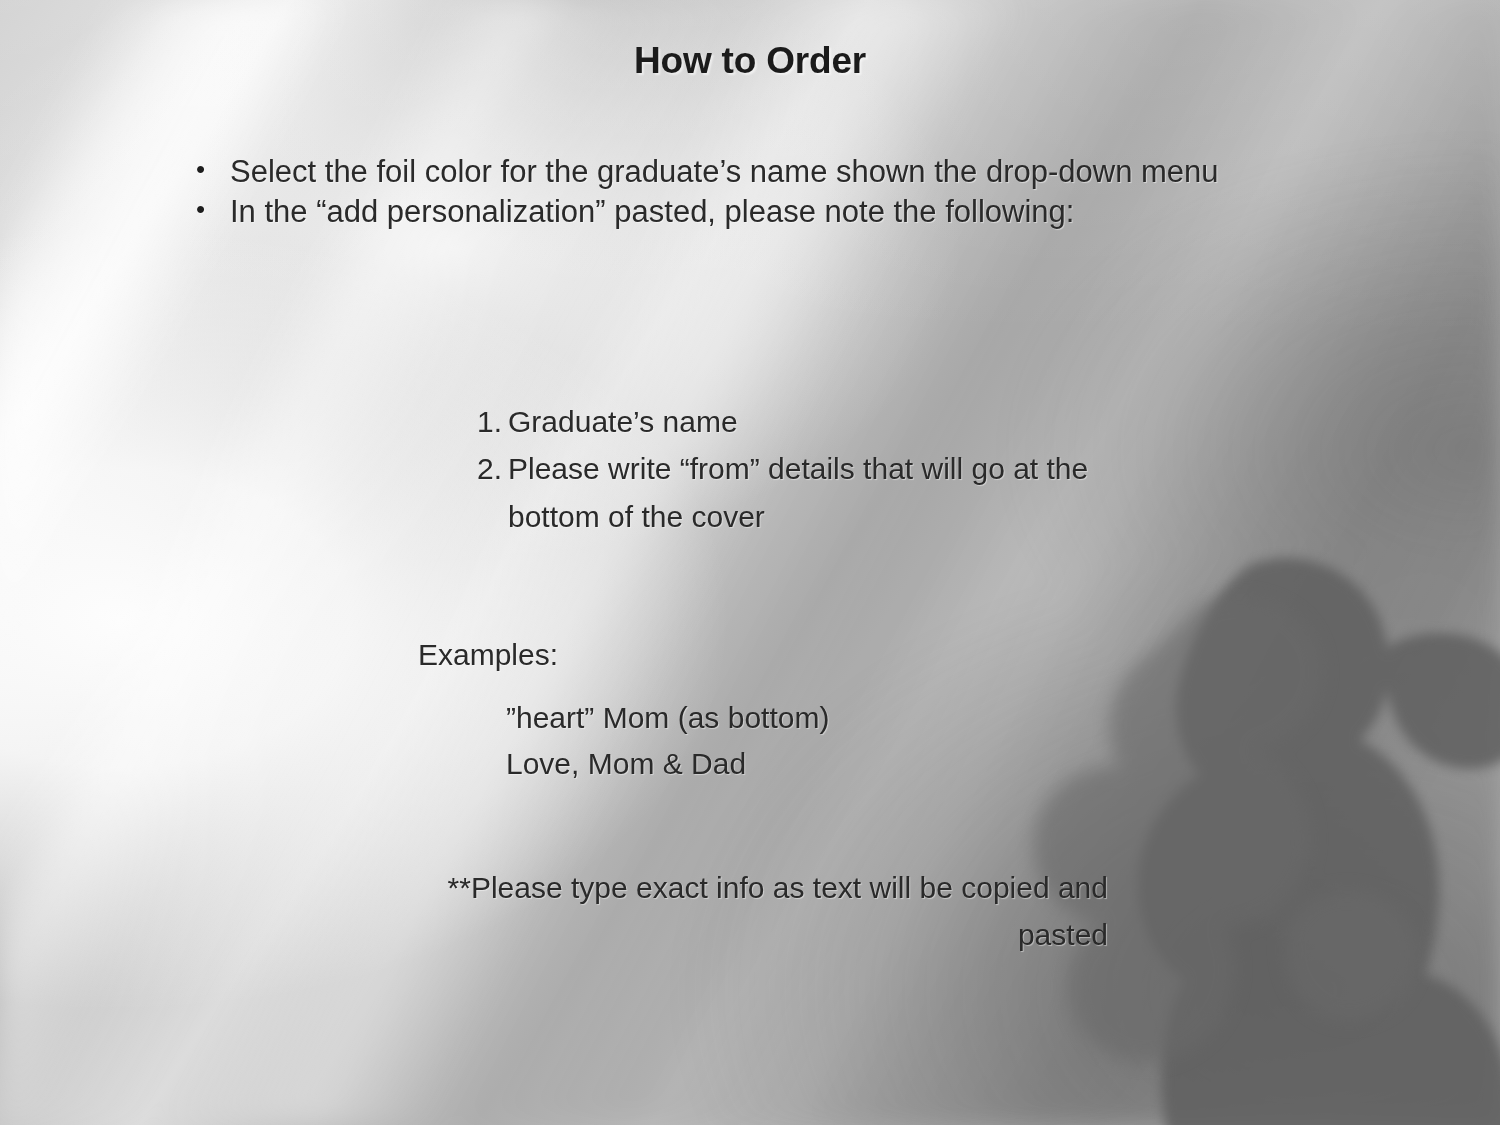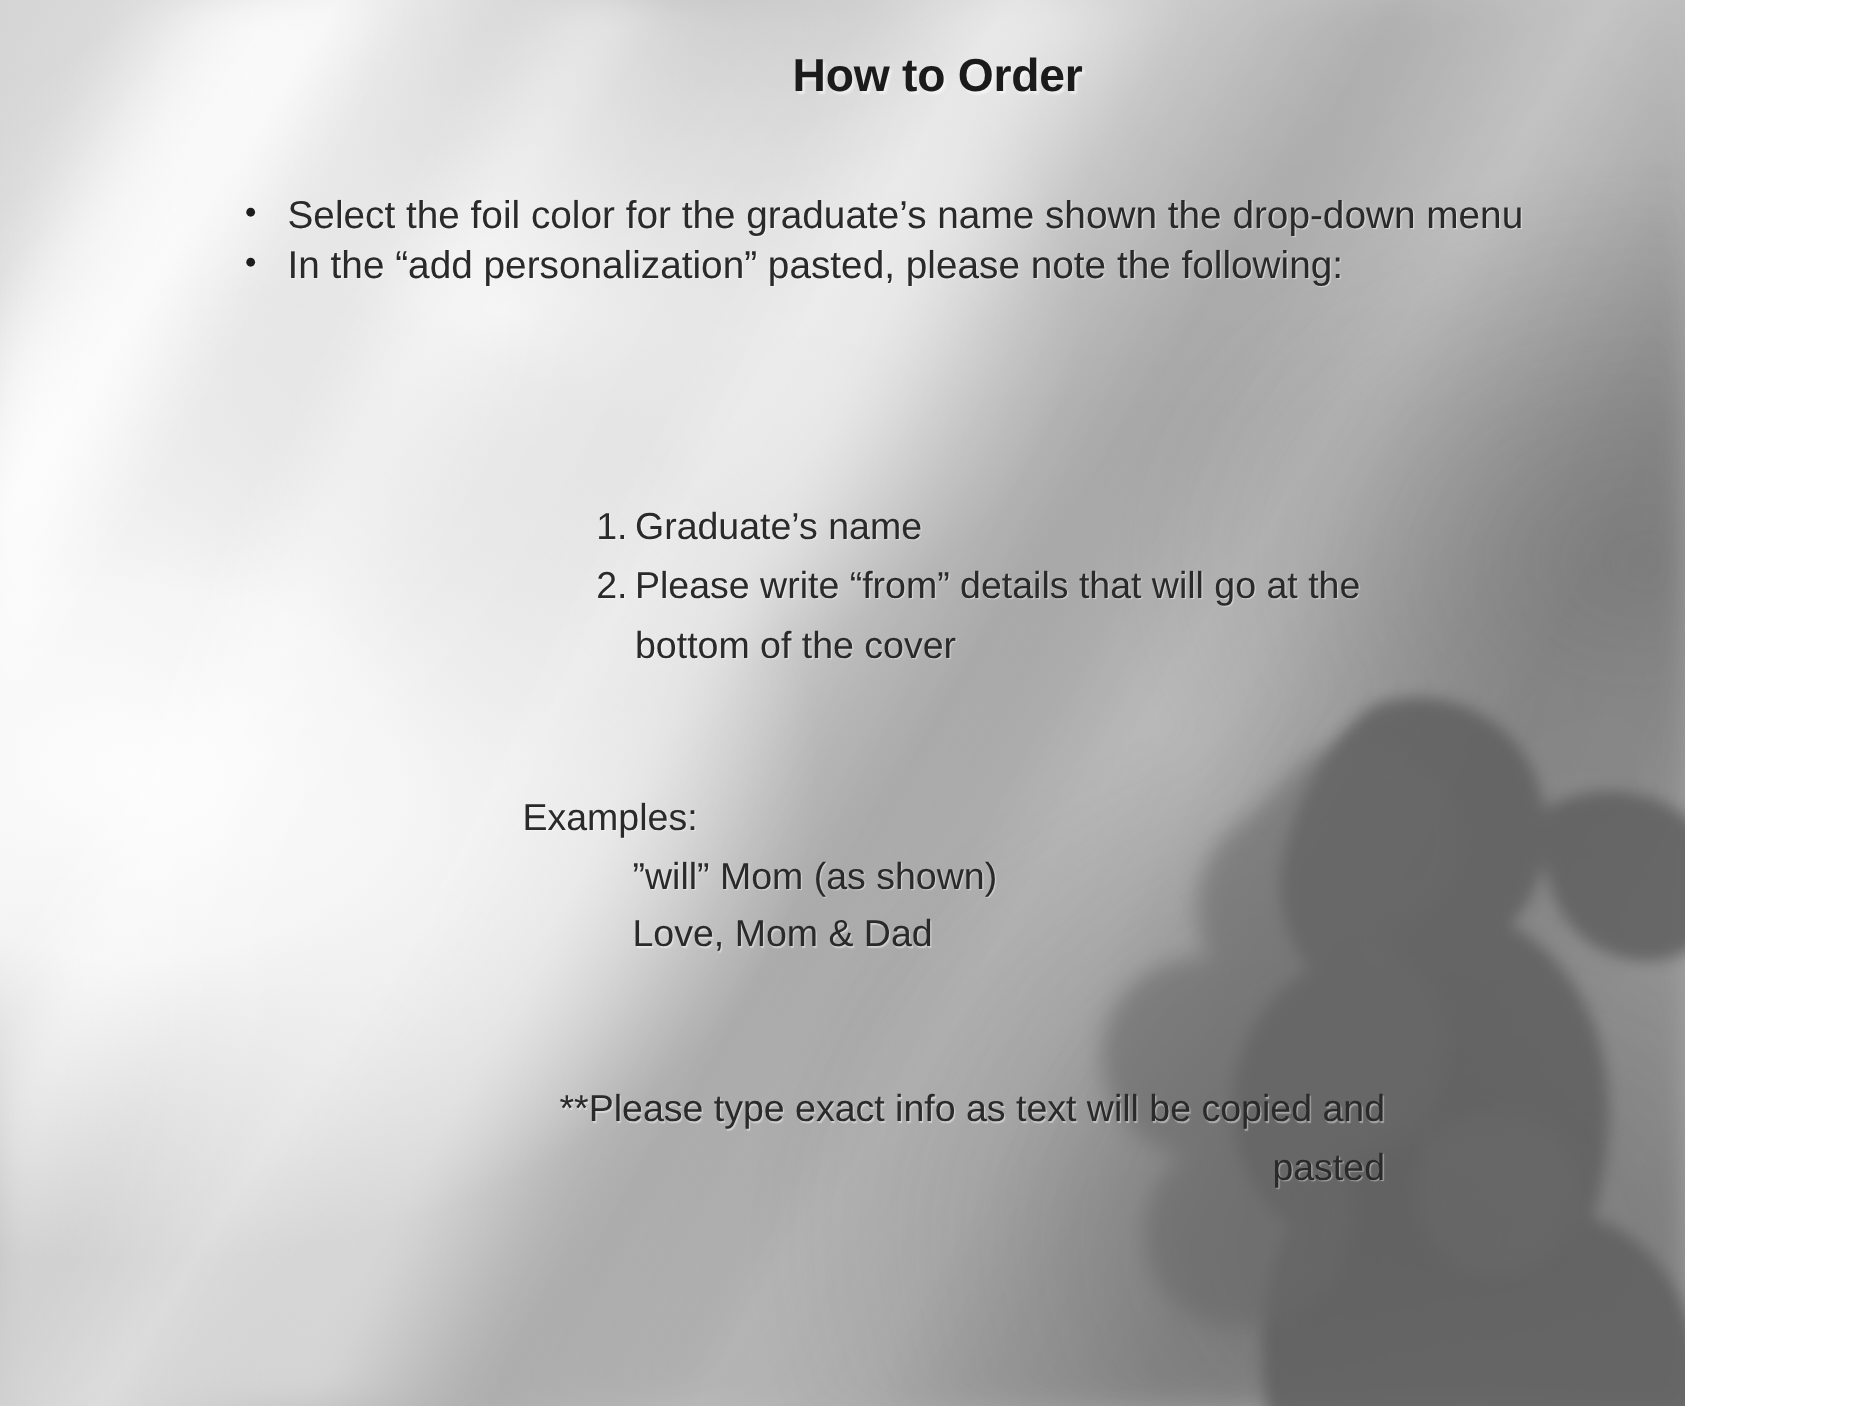--- a/index.html
+++ b/index.html
@@ -8,21 +8,21 @@
   }
   body {
     width: 1500px;
     height: 1125px;
     font-family: "Liberation Sans", sans-serif;
     overflow: hidden;
   }
 
   #slide {
     position: relative;
-    width: 1348px;
+    width: 1500px;
     height: 1125px;
     overflow: hidden;
     background: #5eead4;
     color: #1a1a1a;
   }
 
   
   .bg-layer {
     position: absolute;
     inset: 0;
@@ -160,21 +160,21 @@
   .examples {
     position: absolute;
     top: 632px;
     left: 418px;
     width: 700px;
     font-size: 30px;
     line-height: 1.55;
     color: #2a2a2a;
     text-shadow: 1px 1px 1px rgba(255,255,255,0.45);
   }
-  .examples .ex-head { margin-bottom: 0; }
+  .examples .ex-head { margin-bottom: 16px; }
   .examples .ex-item { padding-left: 88px; }
 
   .note {
     position: absolute;
     top: 865px;
     left: 418px;
     width: 690px;
     font-size: 30px;
     line-height: 1.55;
     color: #2a2a2a;
@@ -240,20 +240,20 @@
         <span class="num-text">Graduate’s name</span>
       </div>
       <div class="num-row">
         <span class="num-marker">2.</span>
         <span class="num-text">Please write “from” details that will go at the bottom of the cover</span>
       </div>
     </div>
 
     <div class="examples">
       <div class="ex-head">Examples:</div>
-      <div class="ex-item">”will” Mom (as shown)</div>
+      <div class="ex-item">”heart” Mom (as bottom)</div>
       <div class="ex-item">Love, Mom &amp; Dad</div>
     </div>
 
     <div class="note">**Please type exact info as text will be copied and pasted</div>
 
   </div>
 </div>
 
 </body></html>

